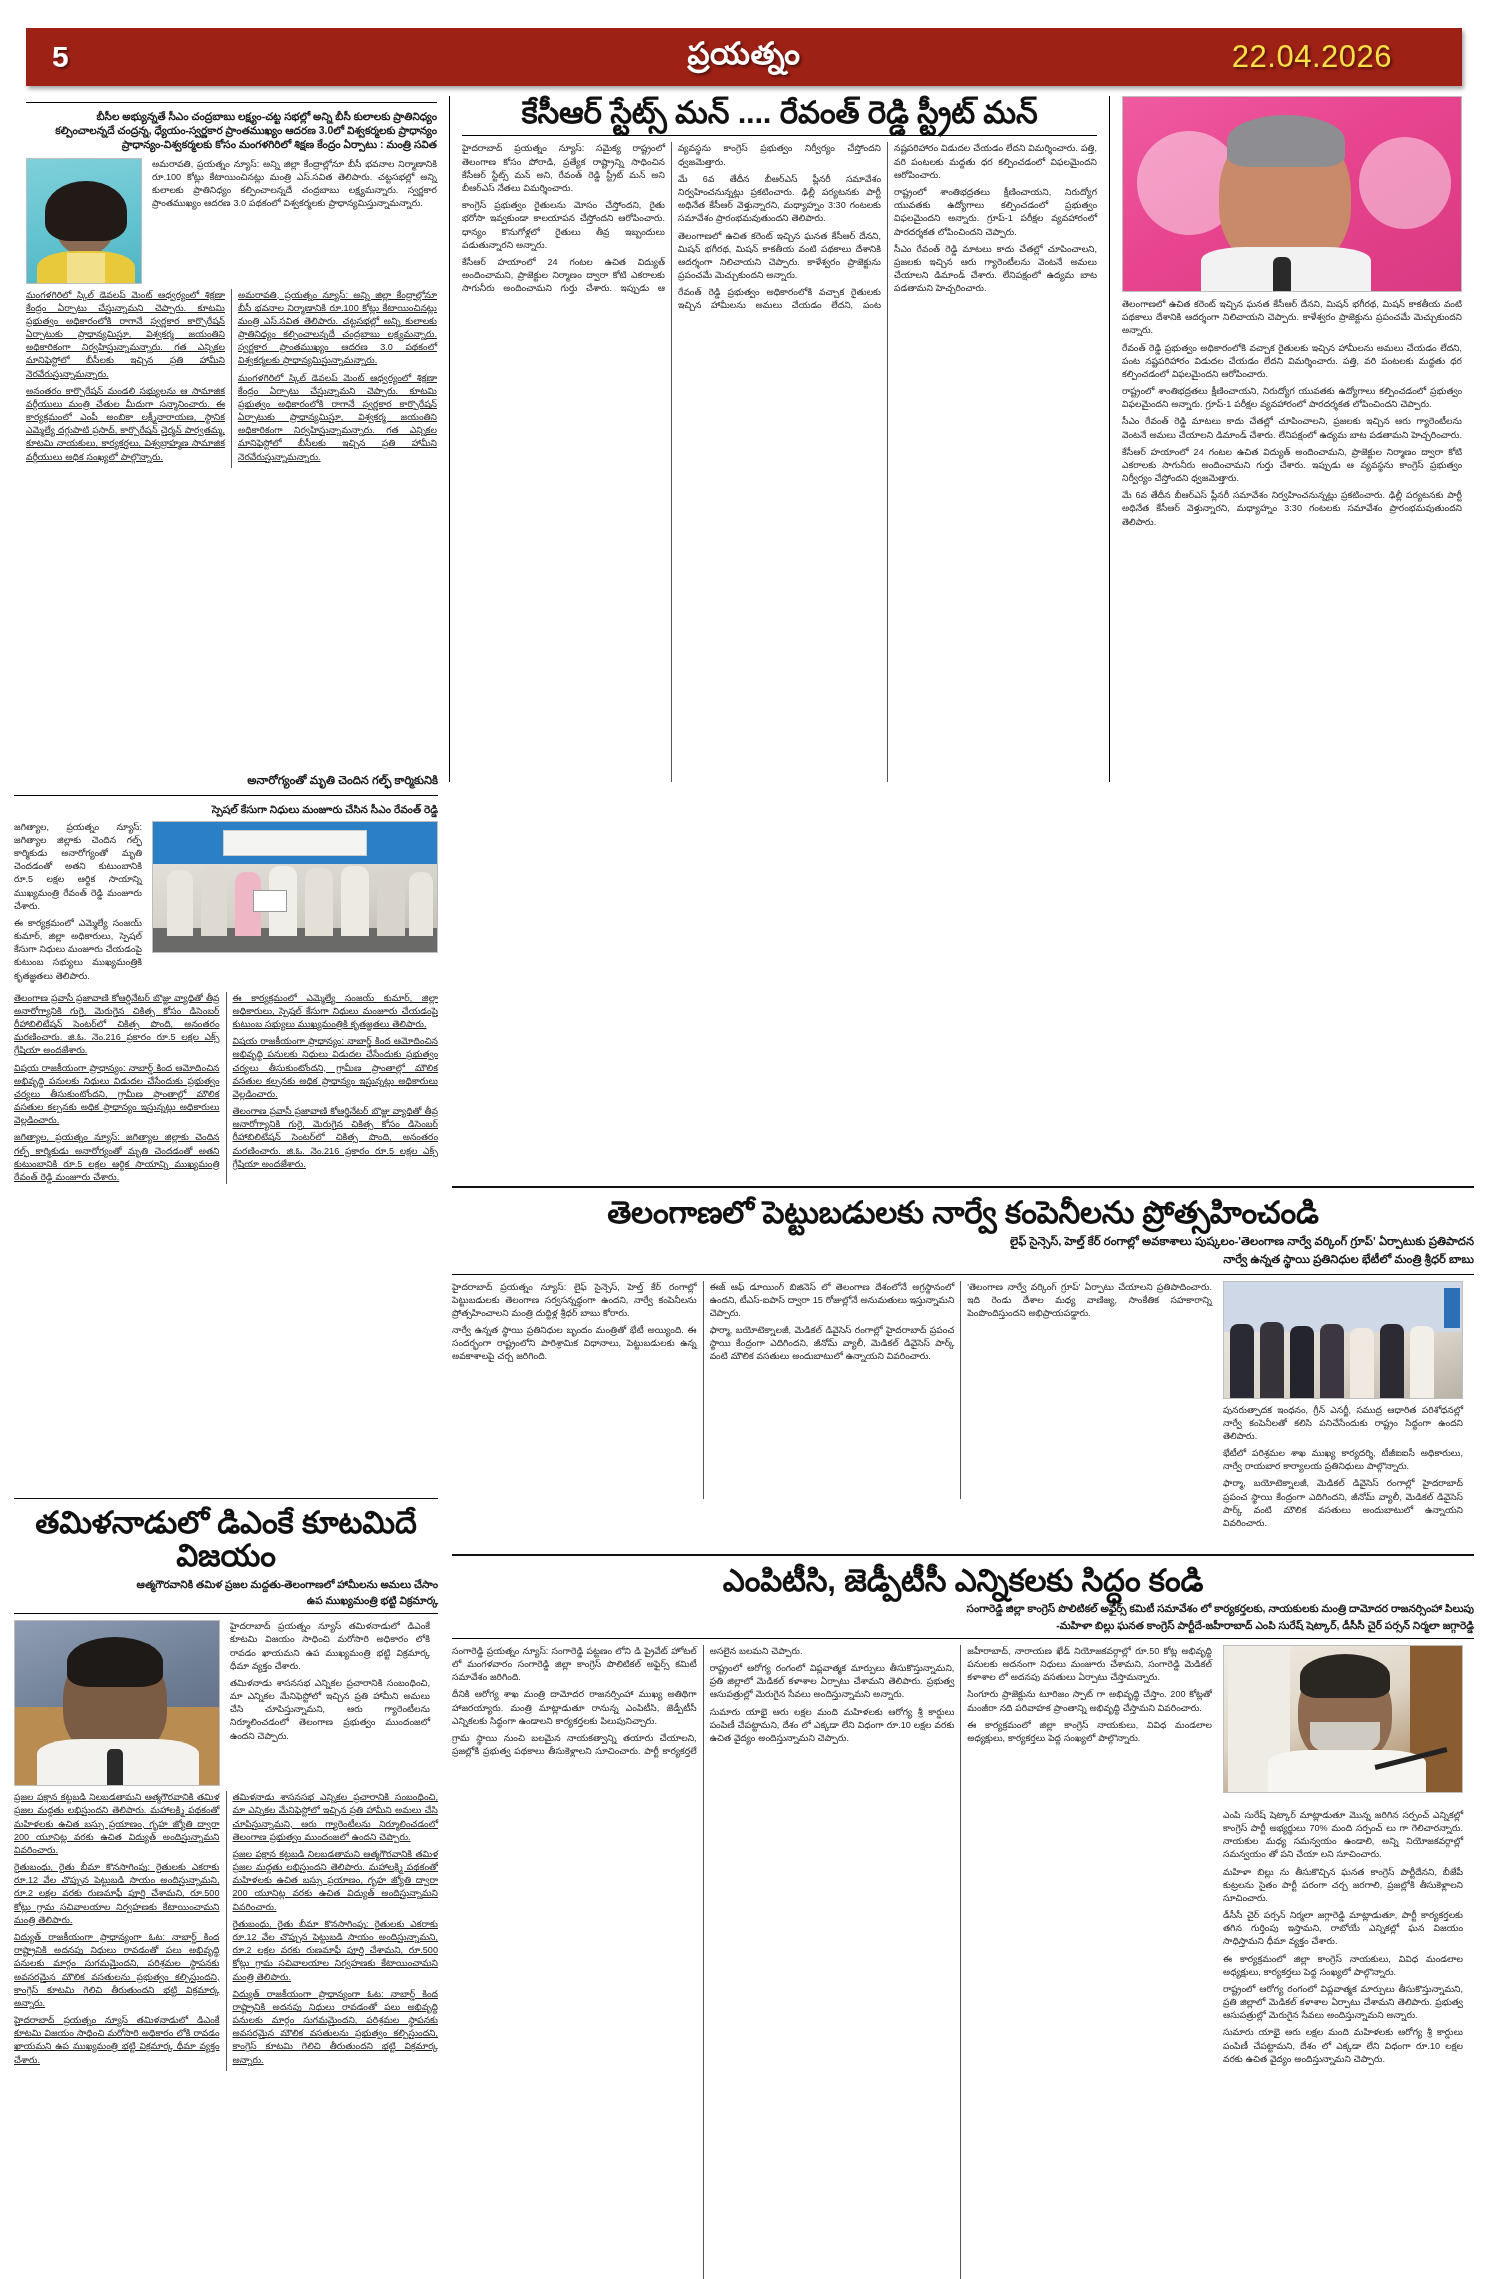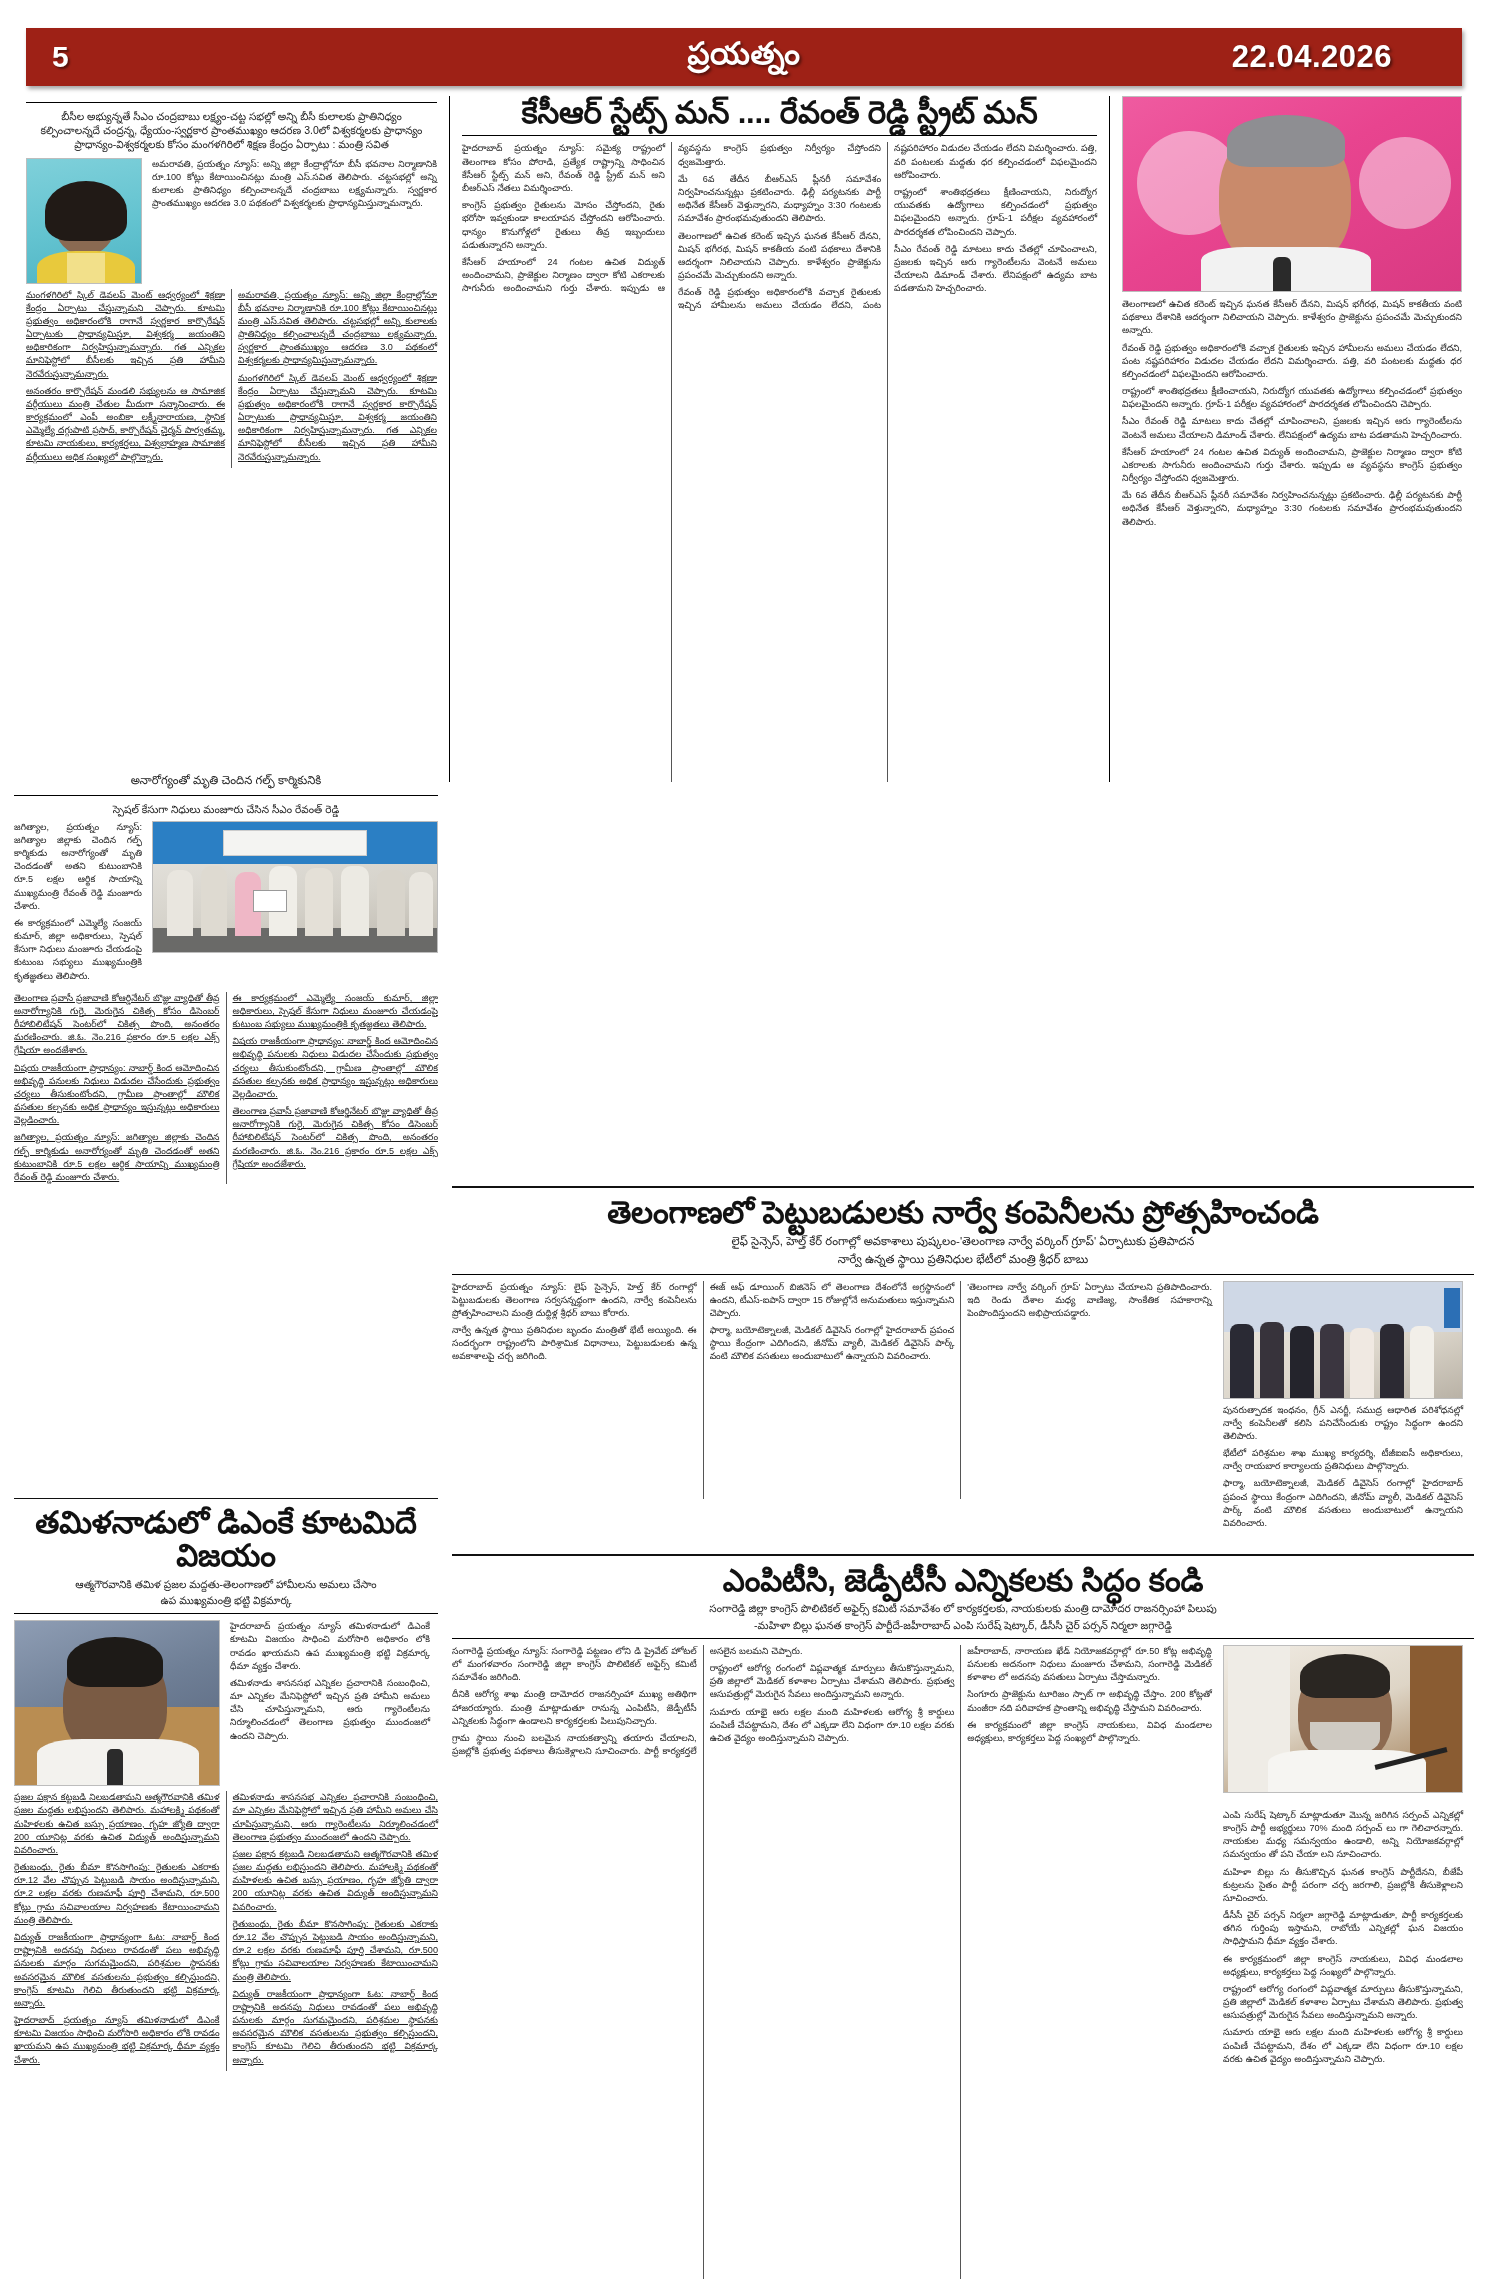--- a/index.html
+++ b/index.html
@@ -28,34 +28,34 @@
     text-shadow:2px 2px 2px rgba(0,0,0,.45);
   }
   .mast-title {
     position:absolute; left:0; right:0; text-align:center;
     color:#fff; font-size:31px; font-weight:bold;
     text-shadow:2px 2px 3px rgba(0,0,0,.5);
     letter-spacing:.5px;
   }
   .mast-date {
     margin-left:auto; margin-right:70px;
-    color:#ffffff; font-size:31px; font-weight:bold;
+    color:#fde047; font-size:31px; font-weight:normal;
     text-shadow:2px 2px 3px rgba(0,0,0,.5);
     letter-spacing:.5px;
   }
 
   
   .hl {
     font-weight:bold; line-height:1.08; text-align:center;
     color:#121212; letter-spacing:-.2px;
   }
   .hl-xl { font-size:31px; }
   .sub {
-    font-size:10.5px; font-weight:normal; line-height:1.35;
-    text-align:center; color:#1a1a1a;
+    font-size:10.5px; font-weight:bold; line-height:1.35;
+    text-align:right; color:#1a1a1a;
   }
   .sub-l { font-size:11.5px; }
   .body {
     font-size:9.1px; line-height:1.45; text-align:justify;
     color:#1b1b1b; hyphens:auto; word-spacing:.4px;
   }
   .body p { margin:0 0 4px 0; }
   .rule { border-top:1px solid #000; margin:6px 0; }
 
   

